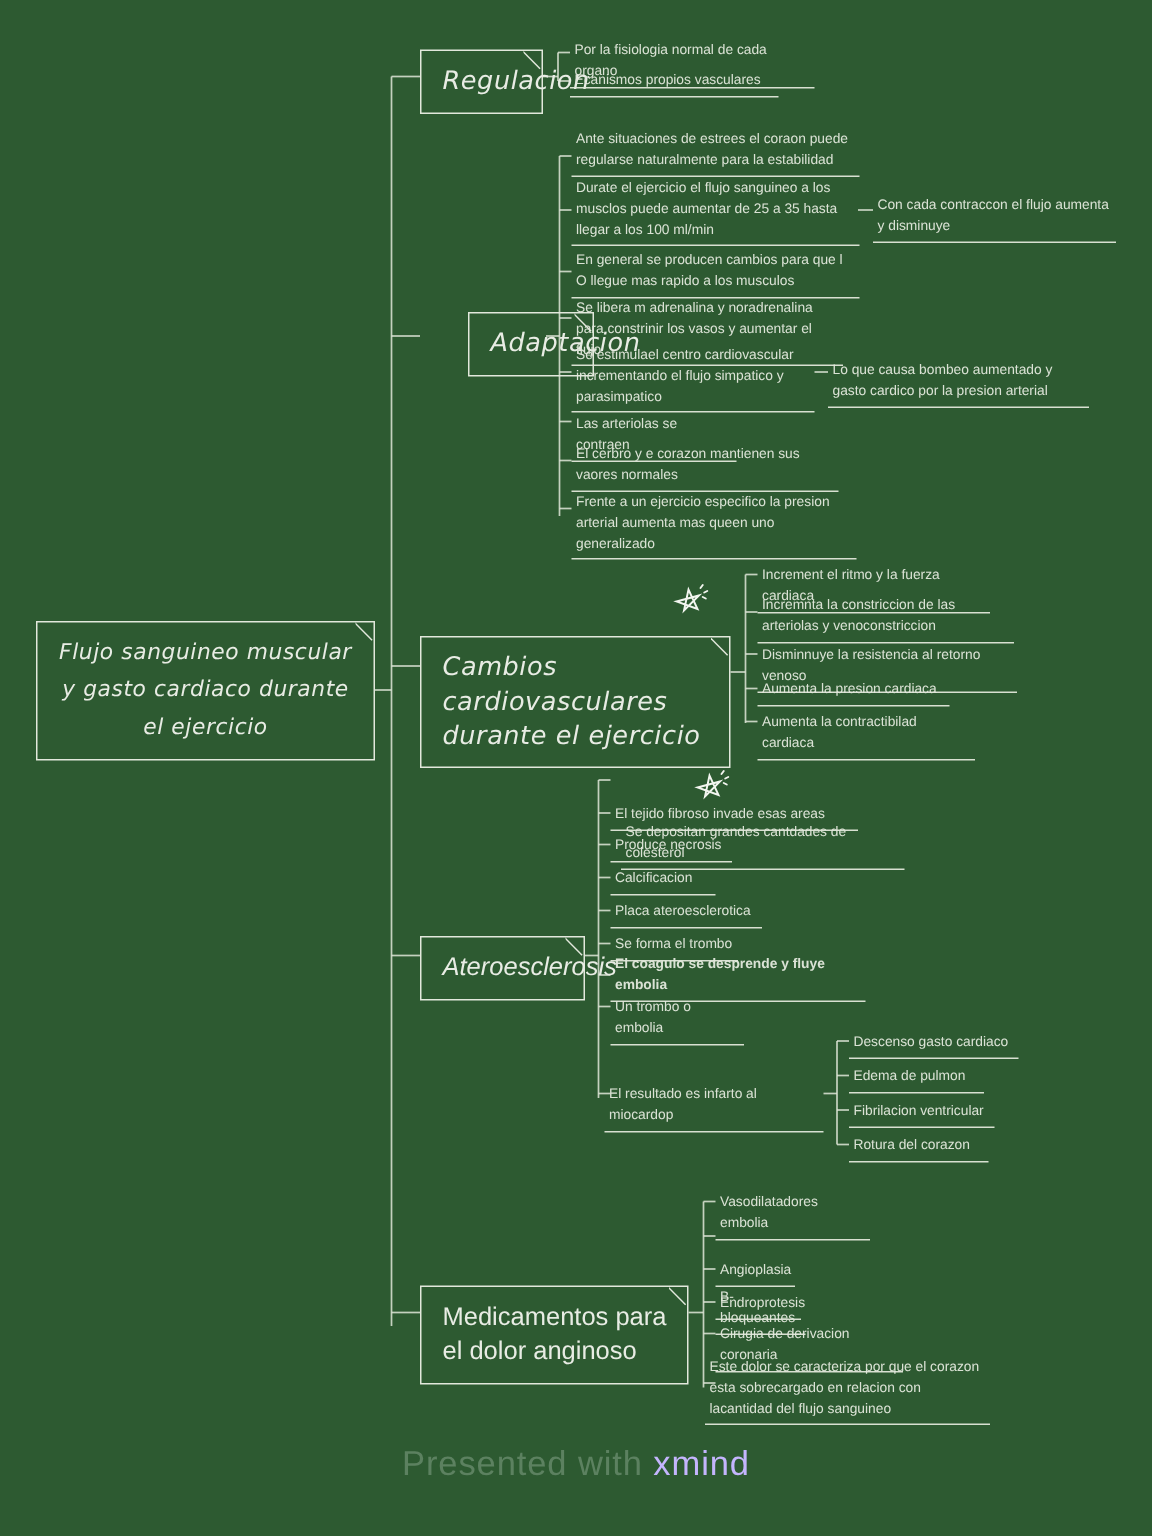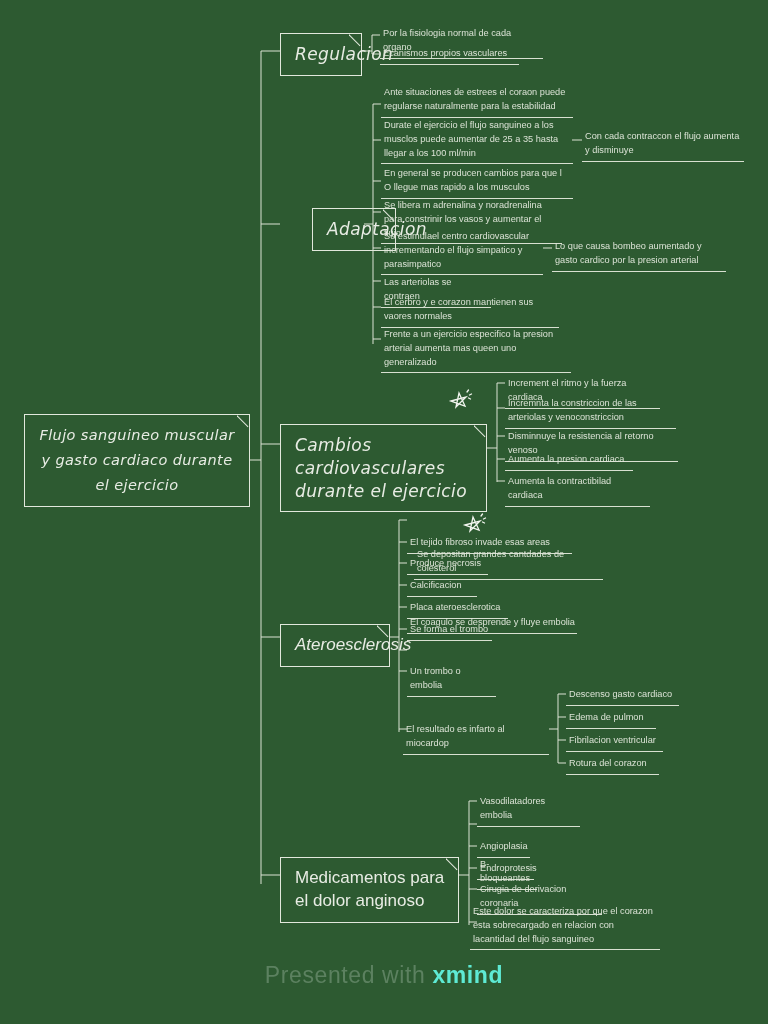--- a/index.html
+++ b/index.html
@@ -122,21 +122,21 @@
     position: absolute;
     left: 0;
     top: 962px;
     width: 768px;
     text-align: center;
     font-size: 23px;
     color: #5c8160;
     letter-spacing: .6px;
     user-select: none;
   }
-  #watermark .brand { font-weight: bold; color: #5eead4; }
+  #watermark .brand { font-weight: normal; color: #c4b5fd; }
 </style>
 </head>
 <body>
 
 <div id="canvas">
 
   <svg id="wires" viewBox="0 0 768 1024">
 
     <path d="M250,460 H261"></path>
 
@@ -269,21 +269,21 @@
       <line x1="22.5" y1="7" x2="24.5" y2="6"></line>
       <line x1="21.5" y1="10" x2="23.5" y2="11"></line>
     </svg>
   </div>
   <div class="leaf" style="left:414px; top:512px; width:189px;margin-top:34px;">Se depositan grandes cantdades de colesterol</div>
   <div class="leaf" style="left:407px; top:534px; width:165px;">El tejido fibroso invade esas areas</div>
   <div class="leaf" style="left:407px; top:555px; width:81px;">Produce necrosis</div>
   <div class="leaf" style="left:407px; top:577px; width:70px;">Calcificacion</div>
   <div class="leaf" style="left:407px; top:599px; width:101px;">Placa ateroesclerotica</div>
   <div class="leaf" style="left:407px; top:621px; width:85px;">Se forma el trombo</div>
-  <div class="leaf" style="left:407px; top:614px; width:170px;">El coagulo se desprende y fluye embolia</div>
+  <div class="leaf" style="left:407px; top:634px; width:170px;font-weight:bold;">El coagulo se desprende y fluye embolia</div>
   <div class="leaf" style="left:407px; top:663px; width:89px;">Un trombo o embolia</div>
   <div class="leaf" style="left:403px; top:721px; width:146px;">El resultado es infarto al miocardop</div>
 
   <div class="leaf" style="left:566px; top:686px; width:113px;">Descenso gasto cardiaco</div>
   <div class="leaf" style="left:566px; top:709px; width:90px;">Edema de pulmon</div>
   <div class="leaf" style="left:566px; top:732px; width:97px;">Fibrilacion ventricular</div>
   <div class="leaf" style="left:566px; top:755px; width:93px;">Rotura del corazon</div>
 
   <div class="boxnode branch plain" style="left:280px; top:857px; width:179px;">
     <span class="foldline"></span>

